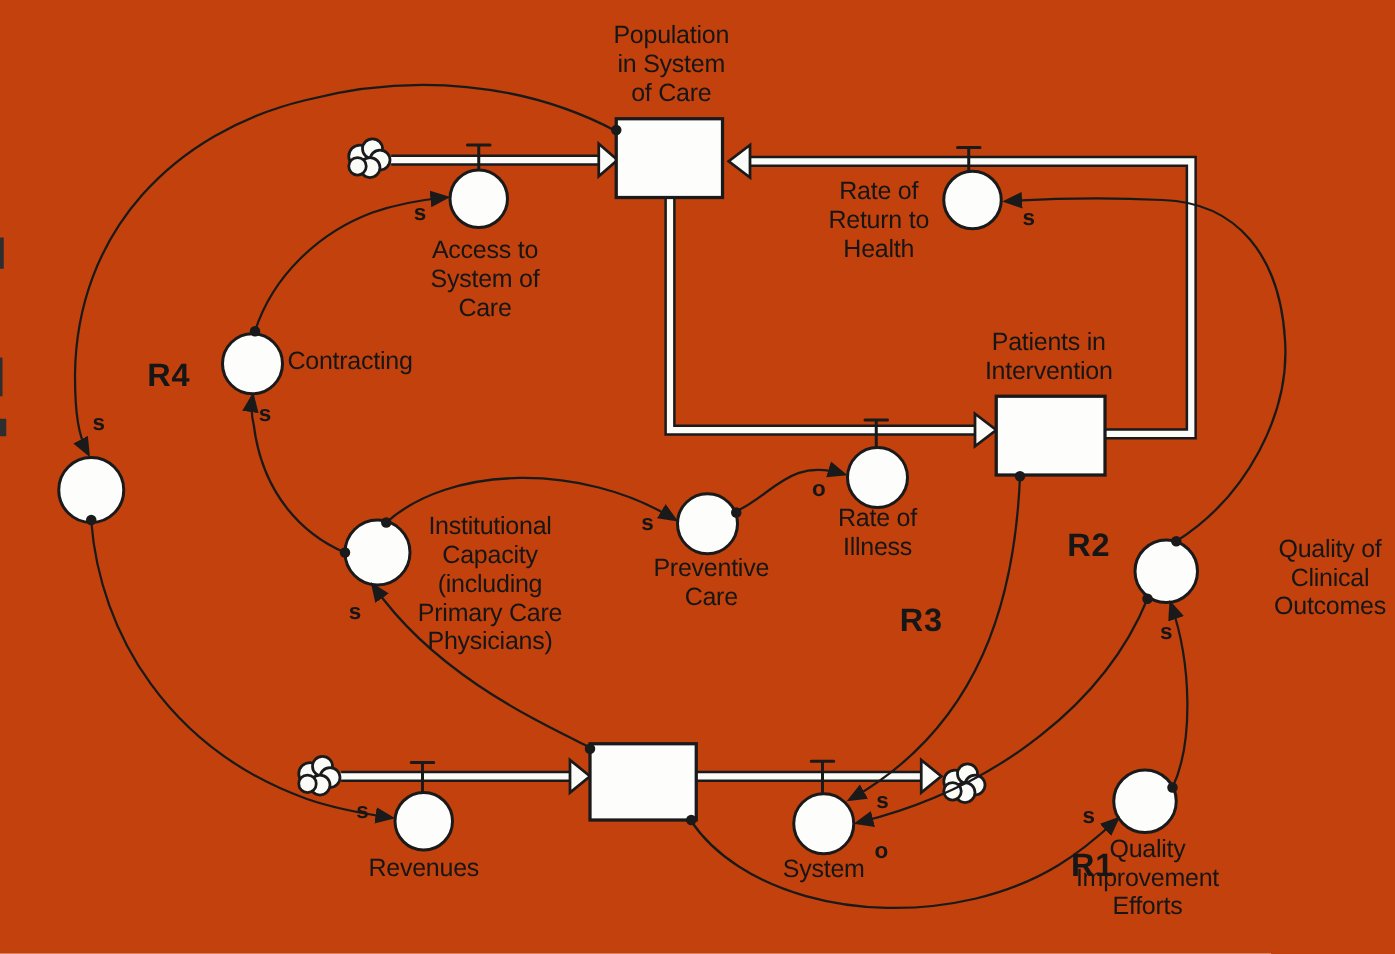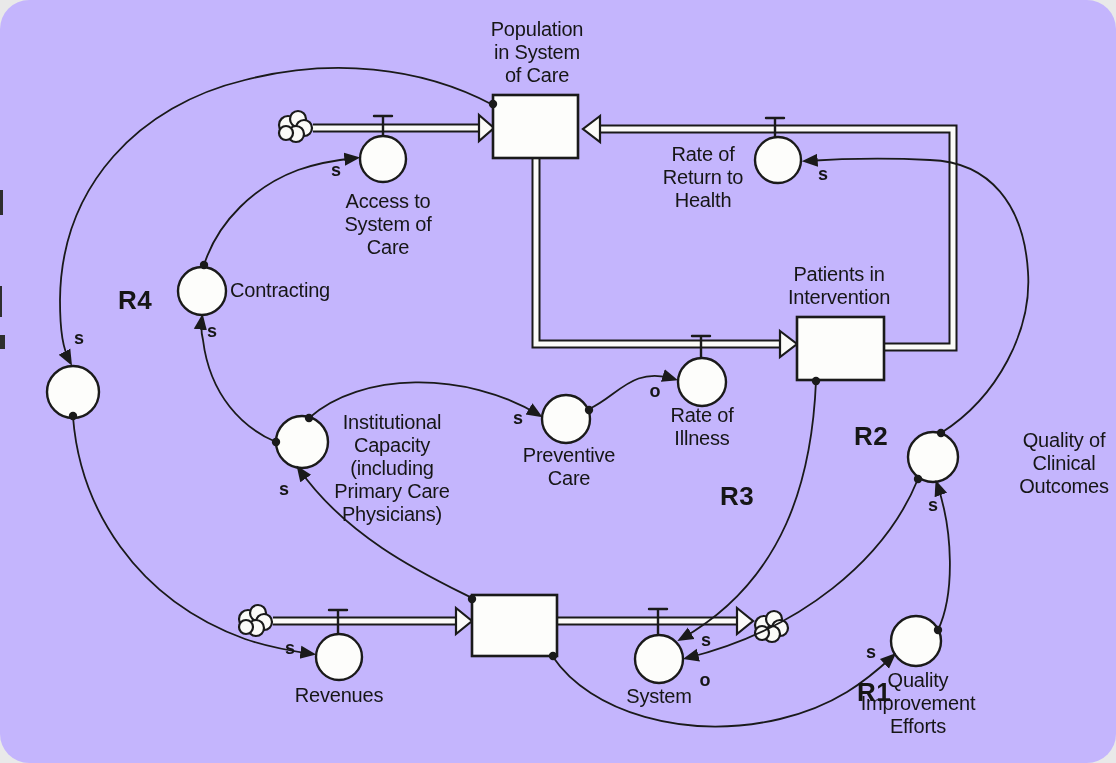--- a/index.html
+++ b/index.html
@@ -1,19 +1,19 @@
 <!DOCTYPE html>
 <html><head>
 <meta charset="utf-8">
 <style>
   html,body { margin:0; padding:0; background:#e9e9e9; }
   .canvas {
     position:relative; width:1116px; height:763px;
-    background:#c4b5fd; overflow:hidden;
-    font-family:"Liberation Sans", sans-serif; color:#161616;border-radius:29px;
+    background:#c2410c; overflow:hidden;
+    font-family:"Liberation Sans", sans-serif; color:#161616;
   }
   .canvas svg { position:absolute; left:0; top:0; }
   .lbl {
     position:absolute; transform:translate(-50%,-50%);
     text-align:center; white-space:pre-line;
     font-size:20px; line-height:23px; letter-spacing:-0.2px;
   }
   .pol {
     position:absolute; transform:translate(-50%,-50%);
     font-weight:bold; font-size:18px; line-height:18px;

